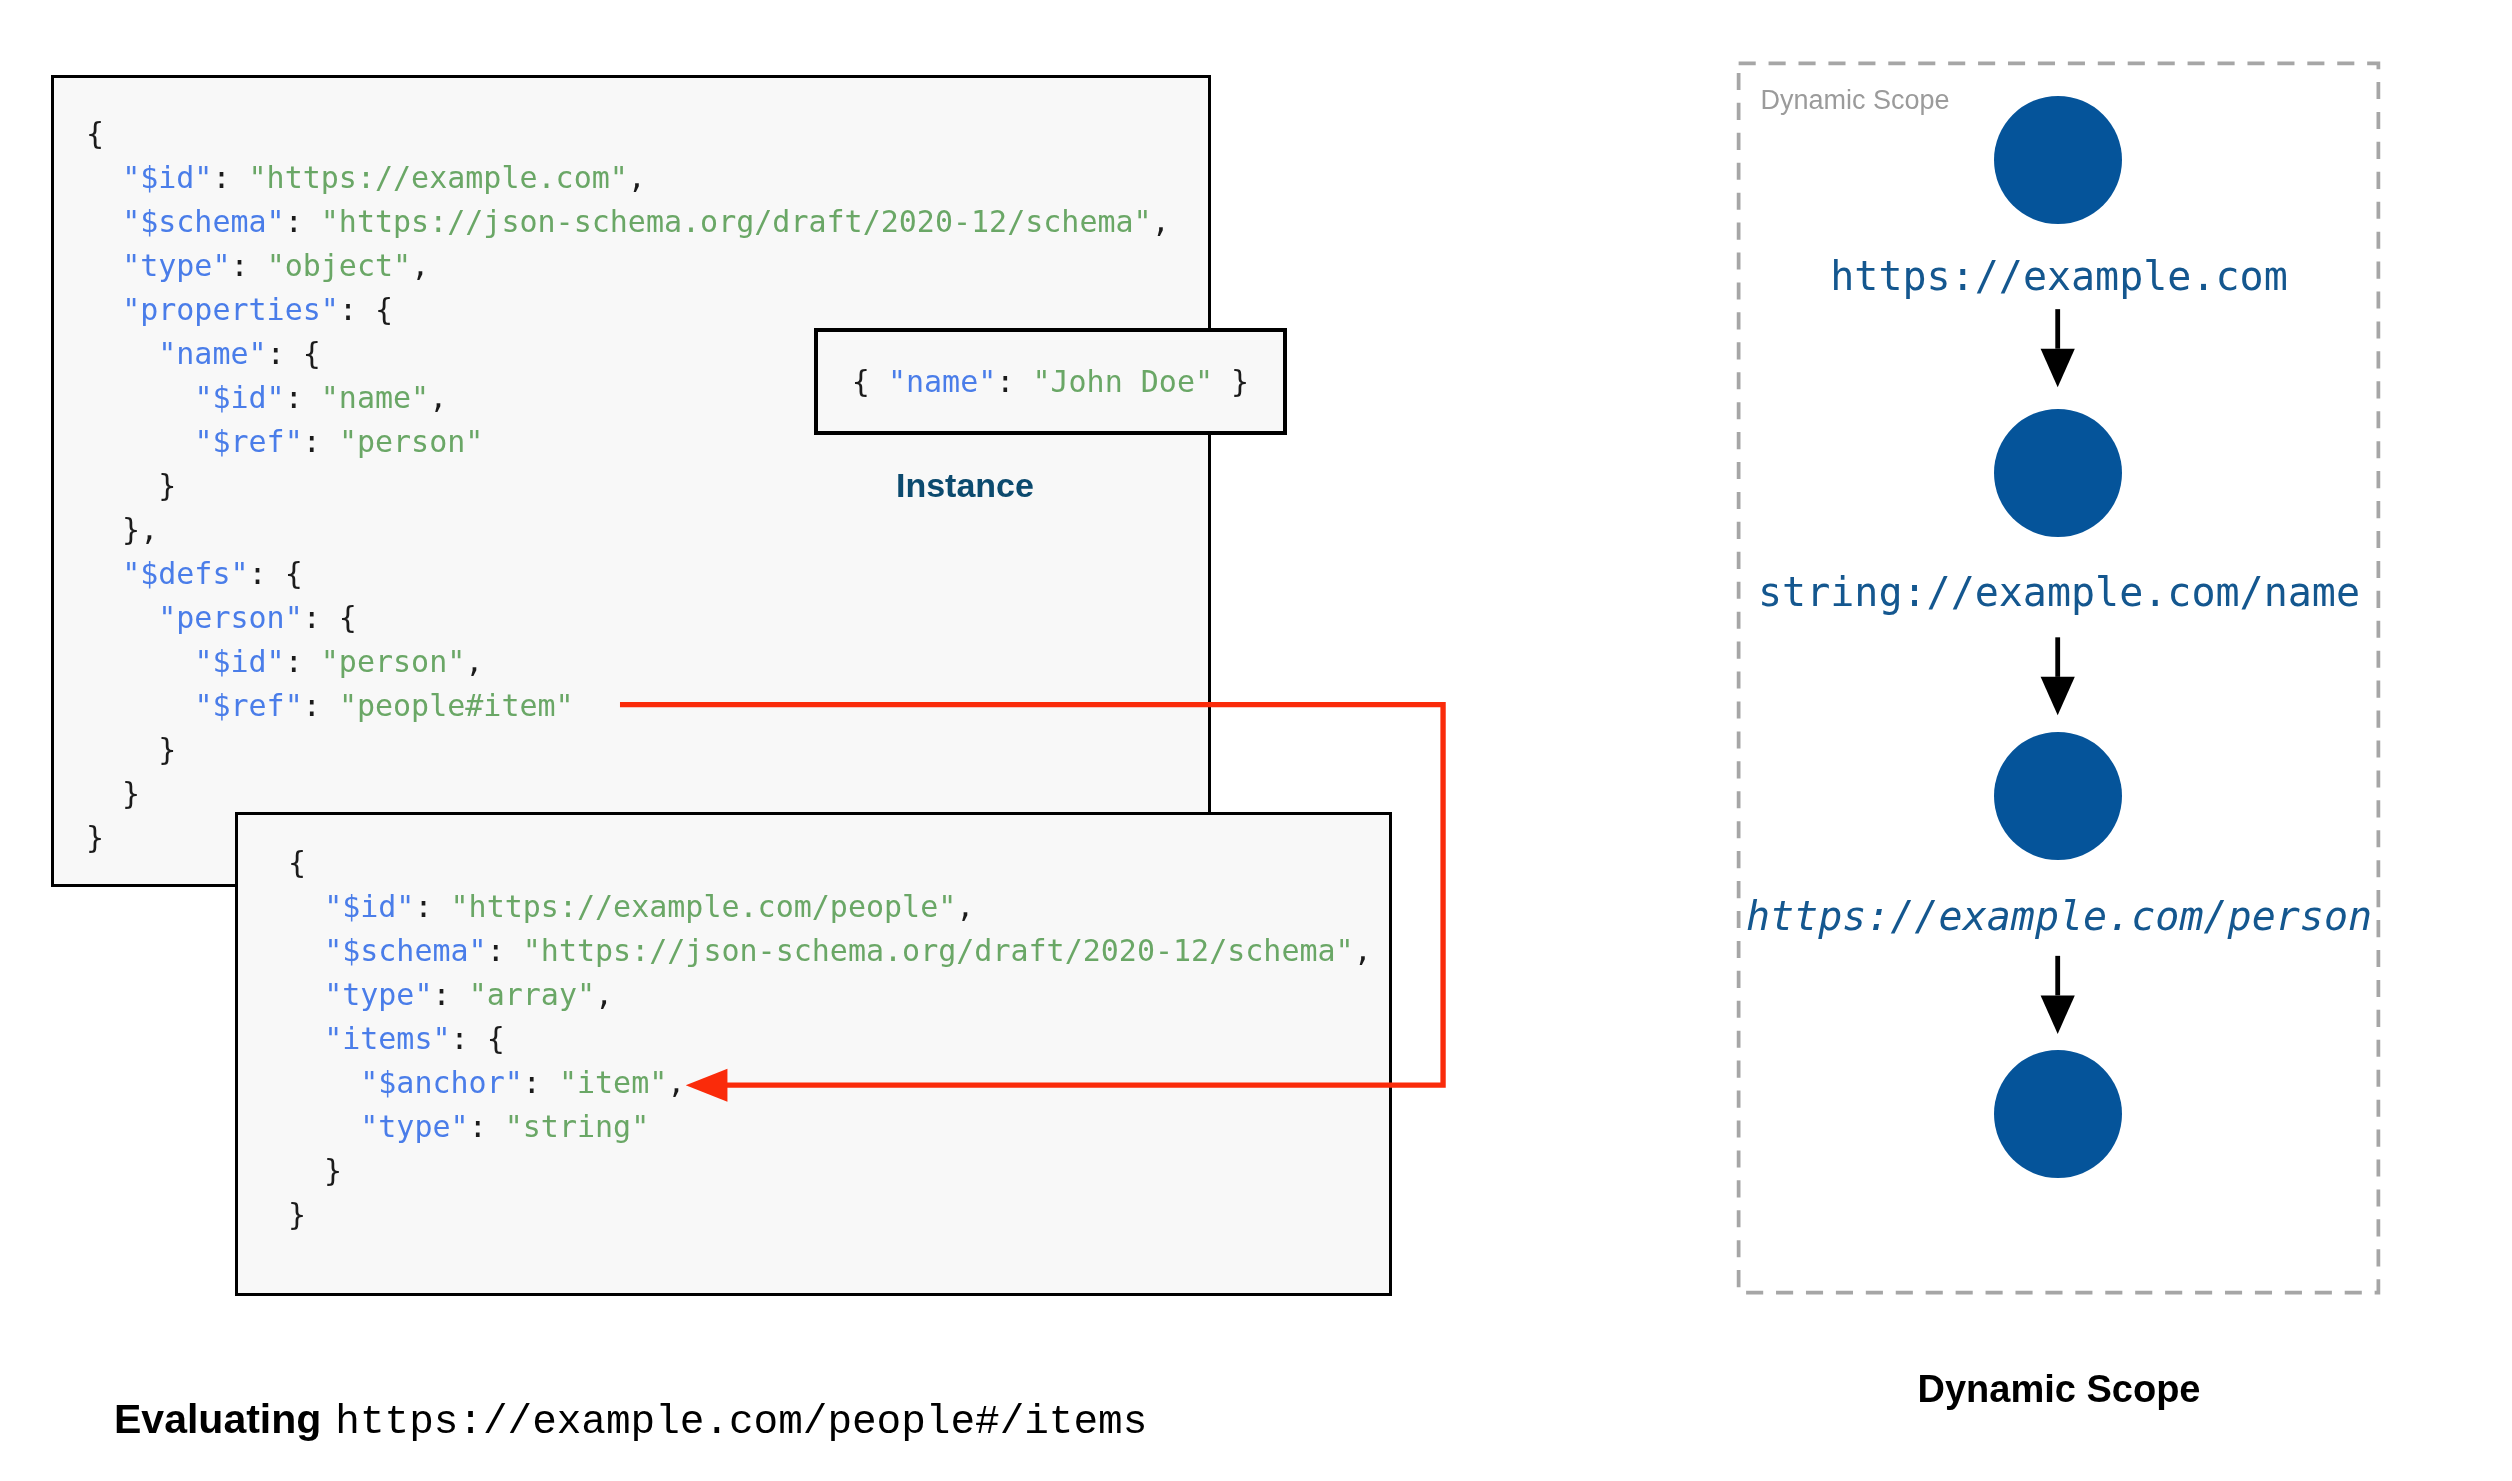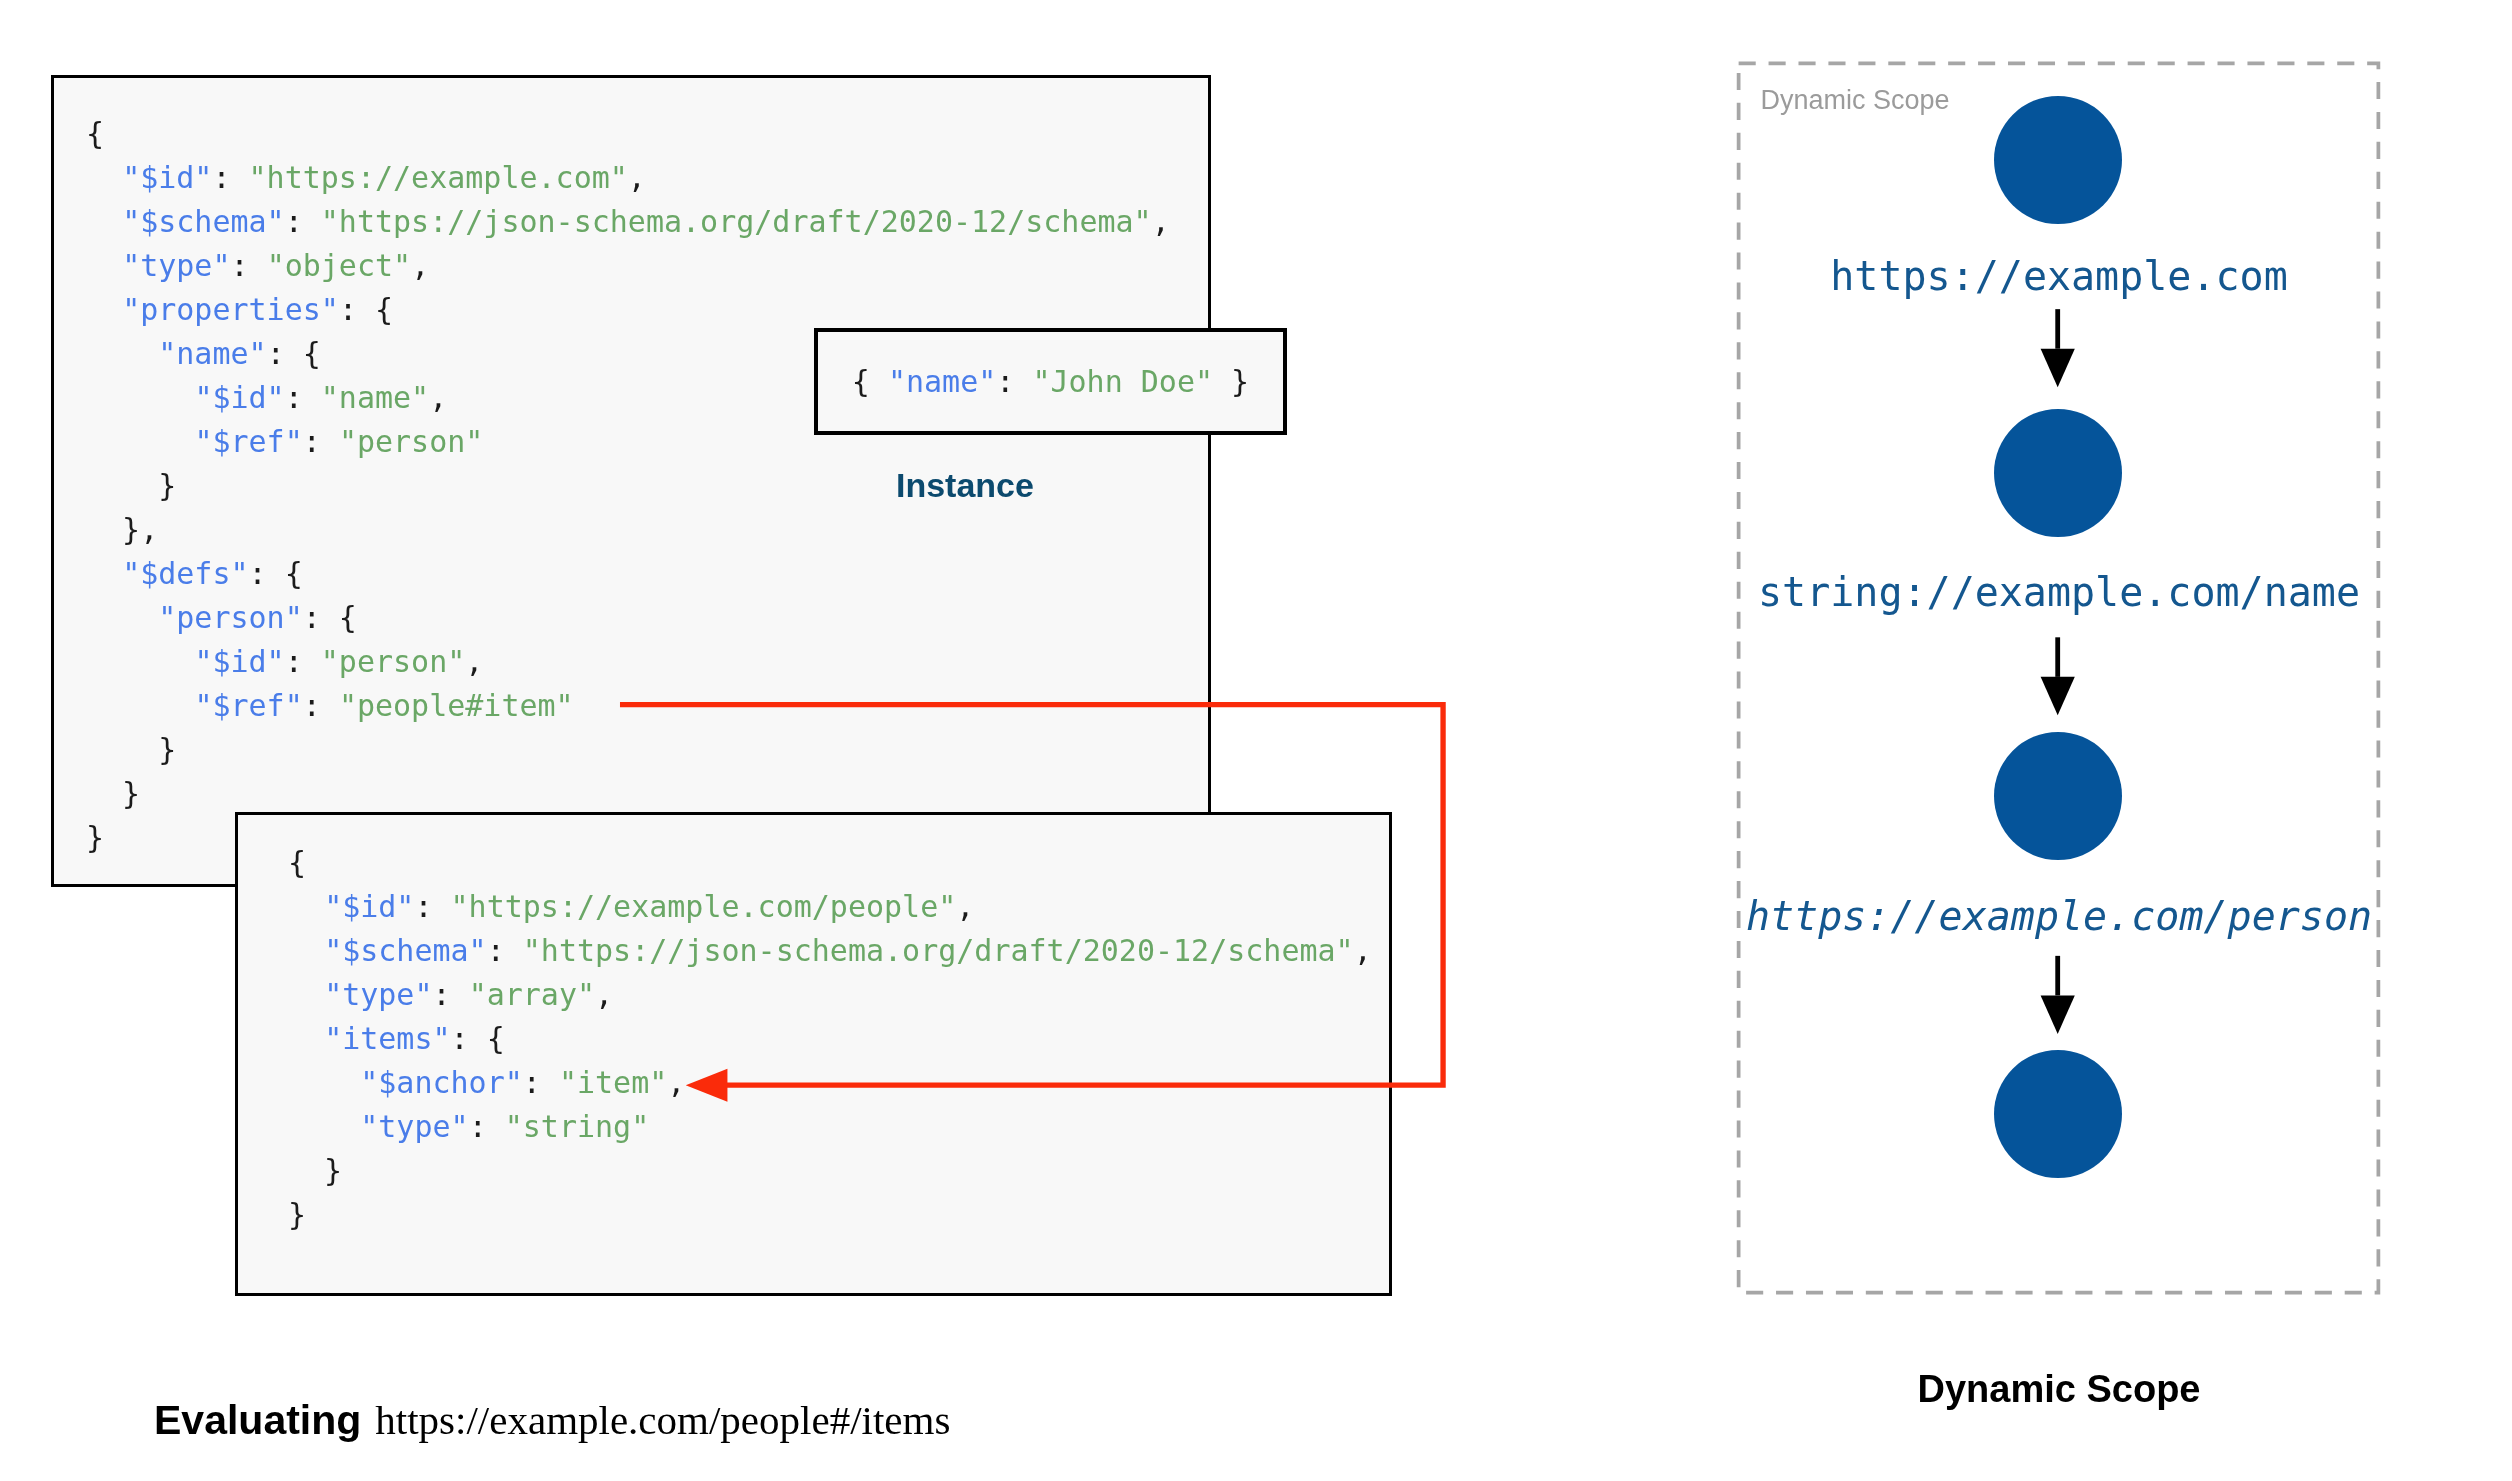--- a/index.html
+++ b/index.html
@@ -32,22 +32,22 @@
   .scope-panel{position:absolute;left:1739px;top:63px;width:640px;height:1229px;z-index:1;}
   .scope-panel-label{position:absolute;left:21.4px;top:22.4px;font-size:27px;color:var(--label_gray);}
   .scope-circle{position:absolute;left:255px;width:128px;height:128px;border-radius:50%;
                 background:var(--circle_blue);}
   .c1{top:33px;} .c2{top:346px;} .c3{top:669px;} .c4{top:987px;}
   .scope-url{position:absolute;left:0;width:640px;text-align:center;
              font-family:"DejaVu Sans Mono",monospace;font-size:40px;color:var(--url_blue);}
   .u1{top:190px;} .u2{top:506px;} .u3{top:830px;font-style:italic;} .u4{top:1142px;}
 
   .caption-left{position:absolute;left:114px;top:1396px;z-index:4;font-size:41px;color:#000;white-space:pre;}
-  .caption-left .cap-bold{font-weight:bold;font-family:"Liberation Sans",sans-serif;margin-left:40px;}
-  .caption-left .cap-mono{font-family:Liberation Serif, serif;margin-left:14px;}
+  .caption-left .cap-bold{font-weight:bold;font-family:"Liberation Sans",sans-serif;}
+  .caption-left .cap-mono{font-family:Liberation Mono, monospace;margin-left:14px;}
   .caption-right{position:absolute;left:1739px;top:1368px;width:640px;z-index:4;
                  text-align:center;font-weight:bold;font-size:38px;color:#000;}
 
   svg.overlay{position:absolute;left:0;top:0;width:2512px;height:1482px;z-index:5;pointer-events:none;}
 </style>
 </head>
 <body>
 
 <div class="canvas">
 

